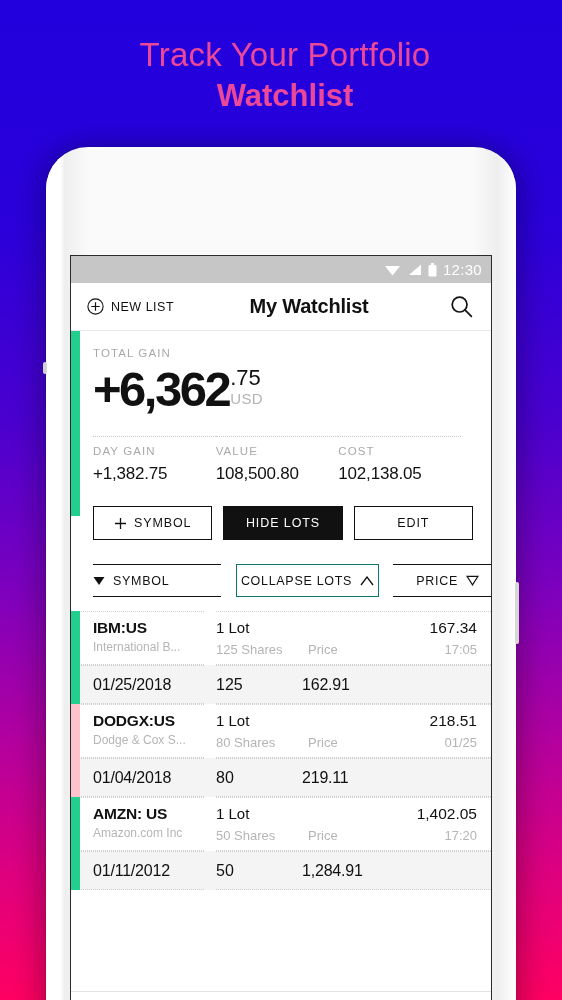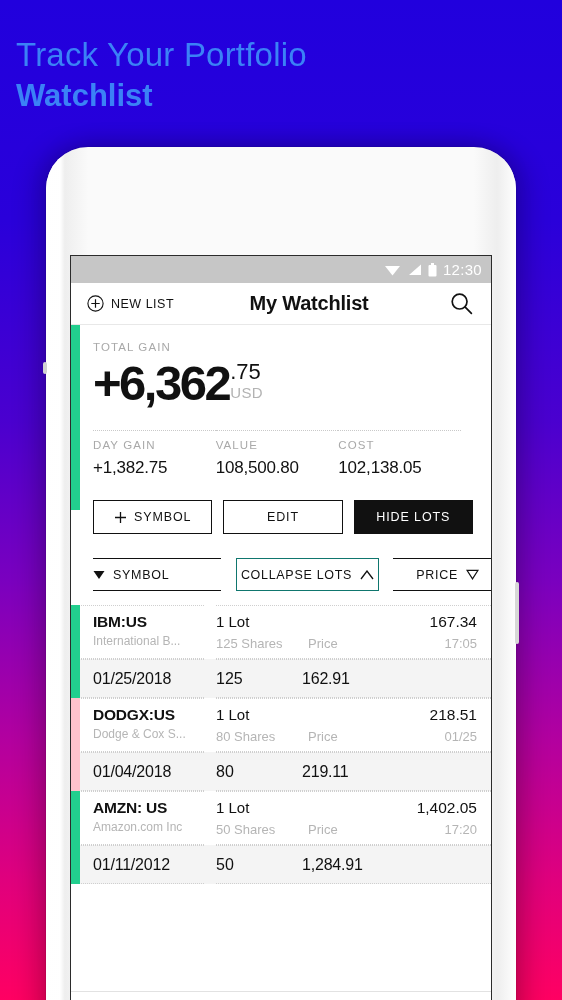--- a/index.html
+++ b/index.html
@@ -14,22 +14,22 @@
       #4a00cf 42%,
       #7a00bf 58%,
       #b3009f 74%,
       #e0007d 88%,
       #ff0062 100%);
     position:relative;
   }
 
   
   .headline {
-    position:absolute; top:36px; left:16px; right:0;
-    text-align:left; color:#3b82f6;
+    position:absolute; top:36px; left:8px; right:0;
+    text-align:center; color:#ec4899;
     line-height:1.18;
   }
   .headline .l1 { font-size:33px; font-weight:400; letter-spacing:.2px; display:block; }
   .headline .l2 { font-size:31px; font-weight:700; display:block; margin-top:3px; }
 
   
   .phone {
     position:absolute; left:46px; top:147px;
     width:470px; height:900px;
     background:#fafafa;
@@ -81,21 +81,21 @@
   .statusbar {
     height:27px; background:#c6c6c6;
     display:flex; align-items:center; justify-content:flex-end;
     padding-right:9px; gap:6px;
   }
   .sb-icon { display:block; }
   .sb-time { color:#ffffff; font-size:15px; letter-spacing:.3px; }
 
   
   .appbar {
-    height:42px; display:flex; align-items:center;
+    height:48px; display:flex; align-items:center;
     padding:0 18px 0 16px; background:#fff;
     border-bottom:1px solid #e8e8e8;
   }
   .newlist { display:flex; align-items:center; gap:7px; }
   .newlist-label { font-size:12.5px; letter-spacing:.5px; color:#111; }
   .appbar-title {
     flex:1; text-align:center; font-size:20px; font-weight:700; color:#111;
     letter-spacing:-.2px; margin-left:-6px;
   }
 
@@ -267,25 +267,25 @@
       </div>
     </div>
 
     <div class="actions">
       <div class="btn">
         <svg width="13" height="13" viewBox="0 0 13 13">
           <path d="M6.5 1 V12 M1 6.5 H12" stroke="#111" stroke-width="1.3"></path>
         </svg>
         <span>SYMBOL</span>
       </div>
+      <div class="btn filled">
+        <span>HIDE LOTS</span>
+      </div>
       <div class="btn">
         <span>EDIT</span>
-      </div>
-      <div class="btn filled">
-        <span>HIDE LOTS</span>
       </div>
     </div>
 
     <div class="sortbar">
       <div class="sort-cell sort-symbol">
         <svg width="12" height="10" viewBox="0 0 12 10">
           <path d="M0.5 1 L11.5 1 L6 9 Z" fill="#111"></path>
         </svg>
         <span>SYMBOL</span>
       </div>

